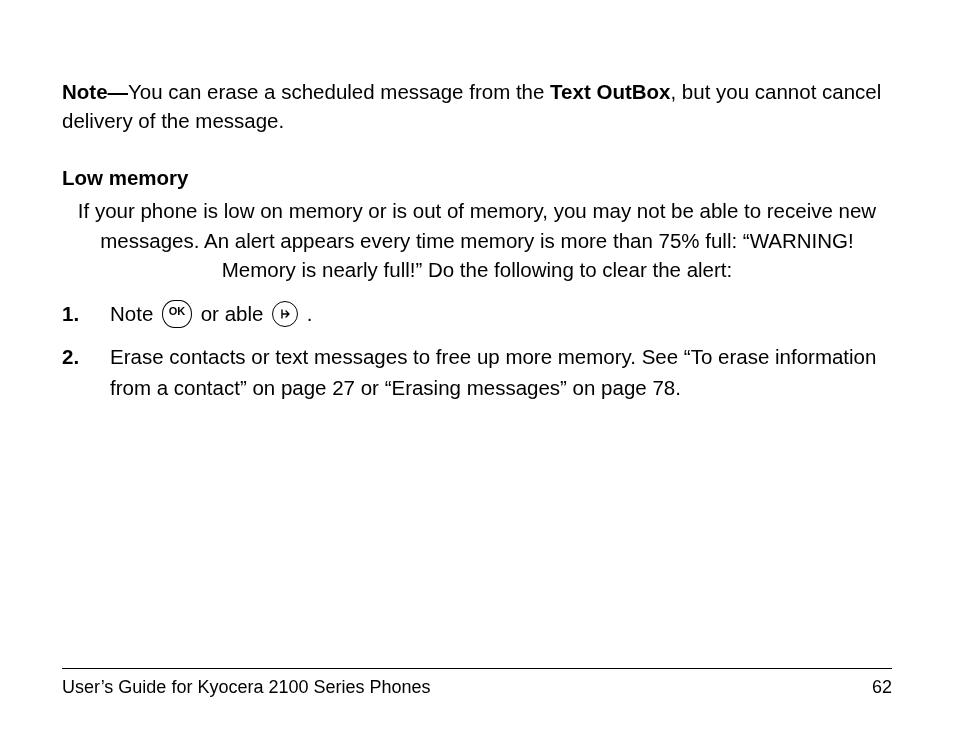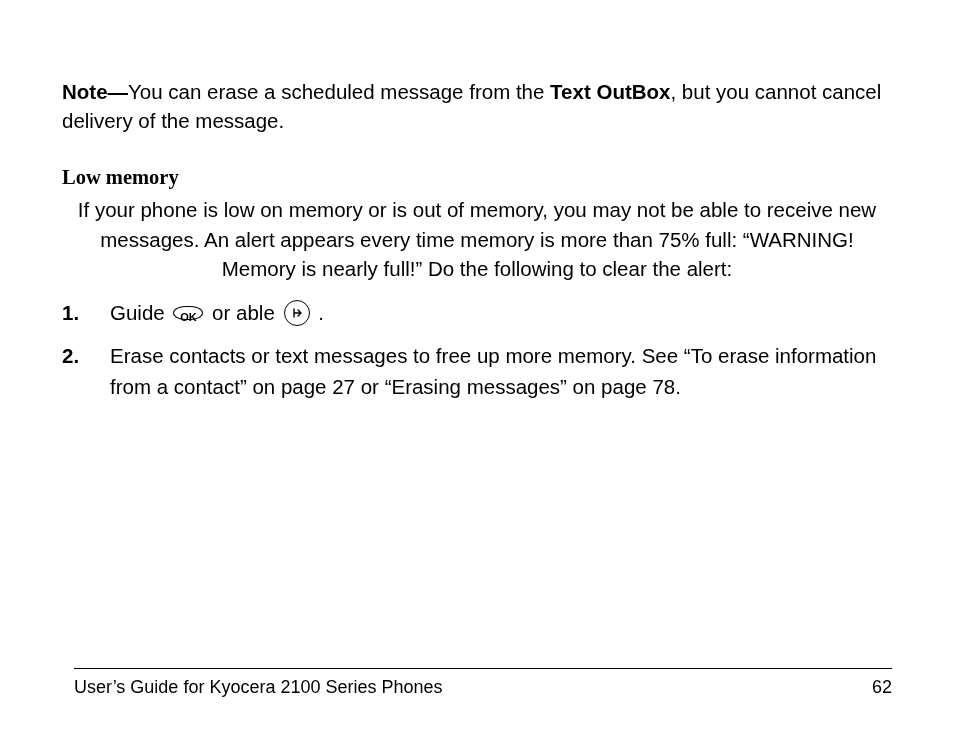--- a/index.html
+++ b/index.html
@@ -25,21 +25,20 @@
   .bold { font-weight: 700; }
   .section-heading {
     font-size: 26px;
     font-weight: 700;
     margin: 0 0 10px 0;
   }
   .sub-heading {
     font-size: 20.5px;
     font-weight: 700;
     margin: 0 0 6px 0;
-    font-family: Liberation Serif, serif;
   }
   .body-text {
     font-size: 20.5px;
     line-height: 1.45;
     margin: 0 0 14px 0;
     text-align: center;
   }
   ol.steps {
     list-style: none;
     padding: 0;
@@ -57,21 +56,21 @@
     left: 0;
     top: 0;
     font-weight: 700;
   }
   .icon-oval {
     display: inline-block;
     vertical-align: middle;
     border: 1.5px solid #000;
     border-radius: 50% / 60%;
     width: 30px;
-    height: 14px;
+    height: 28px;
     text-align: center;
     font-size: 11px;
     font-weight: 700;
     line-height: 20px;
     margin: 0 3px;
     position: relative;
     top: -2px;
   }
   .icon-circle {
     display: inline-block;
@@ -84,21 +83,21 @@
     position: relative;
     top: -2px;
   }
   .icon-circle svg {
     position: absolute;
     top: 50%; left: 50%;
     transform: translate(-50%, -50%);
   }
   .footer {
     position: absolute;
-    left: 74px;
+    left: 62px;
     right: 62px;
     bottom: 40px;
     border-top: 1px solid #000;
     padding-top: 8px;
     font-size: 18px;
     display: flex;
     justify-content: space-between;
   }
 </style>
 </head>
@@ -111,21 +110,21 @@
   </p>
 
 
   <h3 class="sub-heading">Low memory</h3>
 
   <p class="body-text">If your phone is low on memory or is out of memory, you may not be able to receive new messages. An alert appears every time memory is more than 75% full: “WARNING! Memory is nearly full!” Do the following to clear the alert:</p>
 
   <ol class="steps">
     <li>
       <span class="num">1.</span>
-      <span>Guide </span>
+      <span>Note </span>
       <span class="icon-oval">OK</span>
       <span> or able  </span>
       <span class="icon-circle">
         <svg width="14" height="14" viewBox="0 0 14 14">
           <path d="M4 3 L4 11 M4 7 L11 7 M8 4 L11 7 L8 10" stroke="#000" stroke-width="1.4" fill="none" stroke-linecap="round" stroke-linejoin="round"></path>
         </svg>
       </span>
       <span> .</span>
     </li>
     <li>

